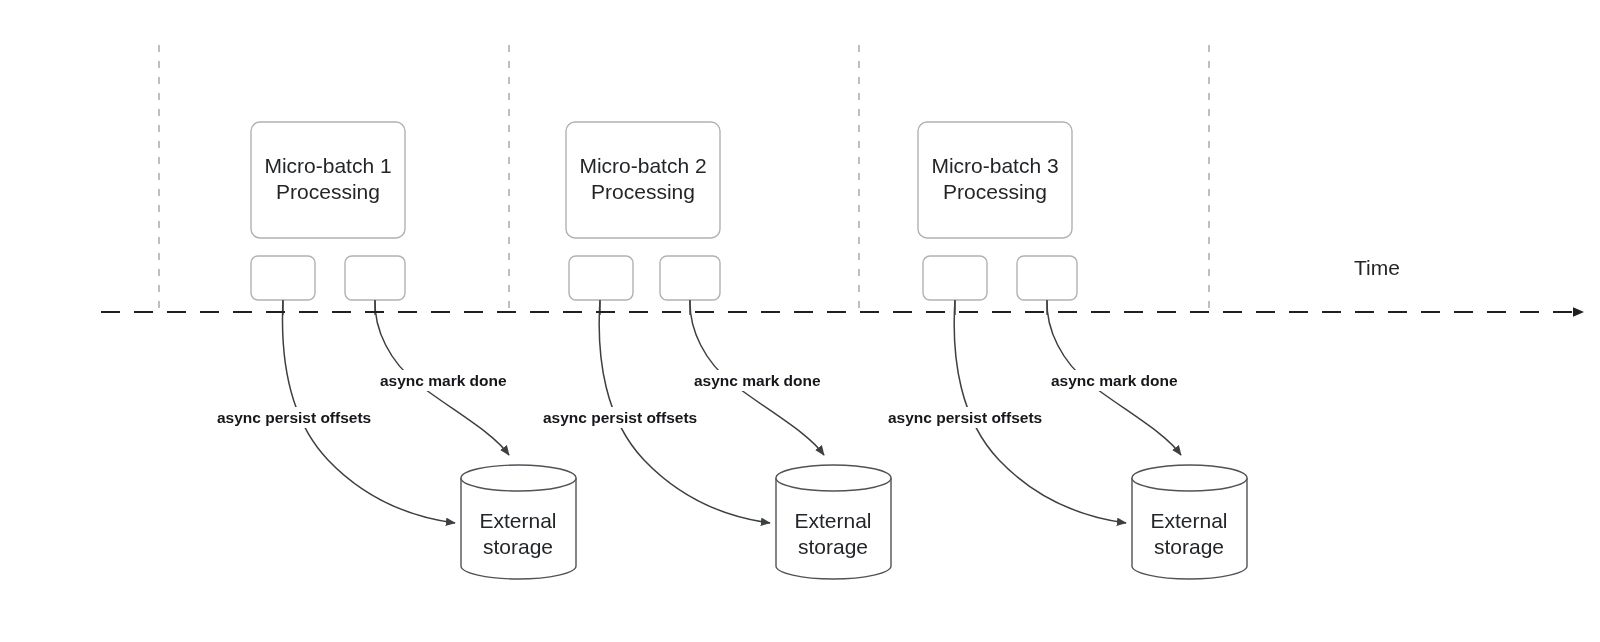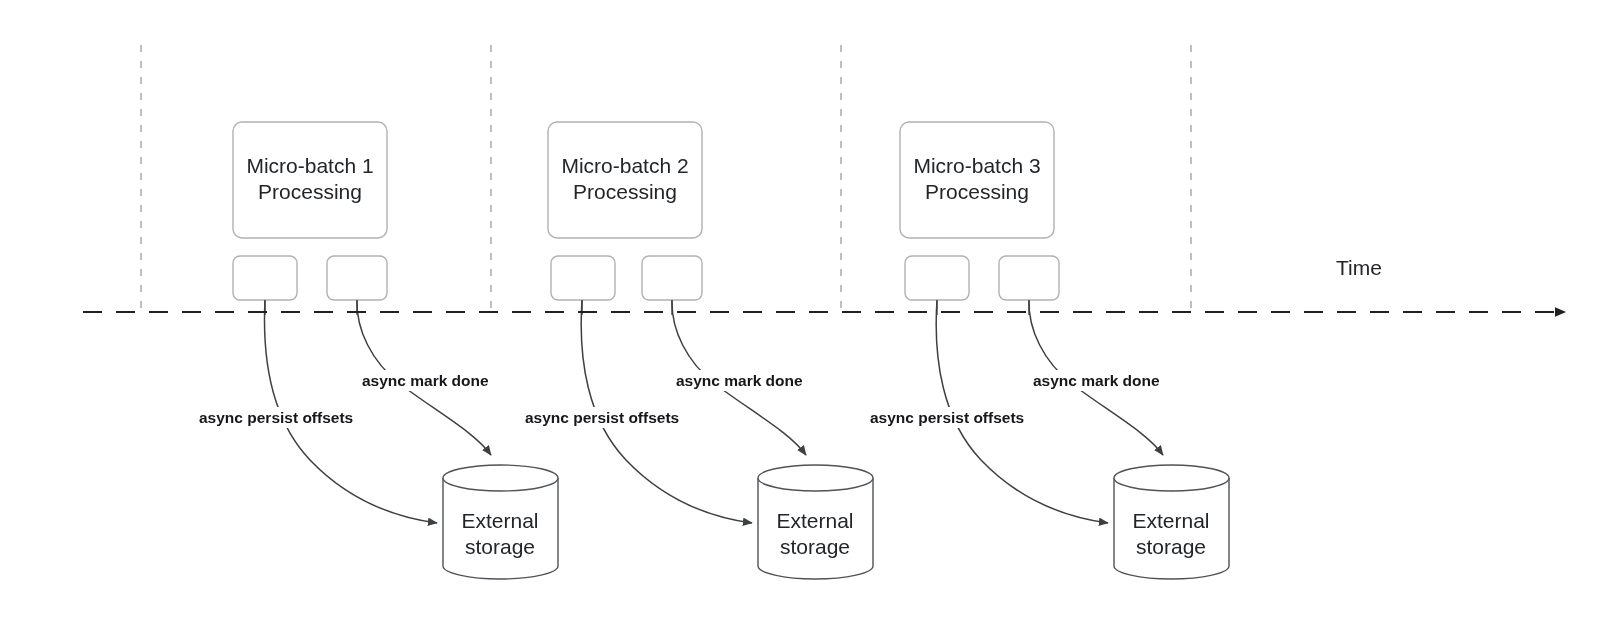--- a/index.html
+++ b/index.html
@@ -9,21 +9,21 @@
   }
   body {
     width: 1600px;
     height: 642px;
     font-family: "Liberation Sans", sans-serif;
     position: relative;
     overflow: hidden;
   }
   #canvas {
     position: absolute;
-    left: 0; top: 0;
+    left: 18px; top: 0;
     width: 1327px;
     height: 642px;
     padding-left: 26px;
   }
   .diagram-svg {
     position: absolute;
     left: 0; top: 0;
     width: 1600px;
     height: 642px;
   }

